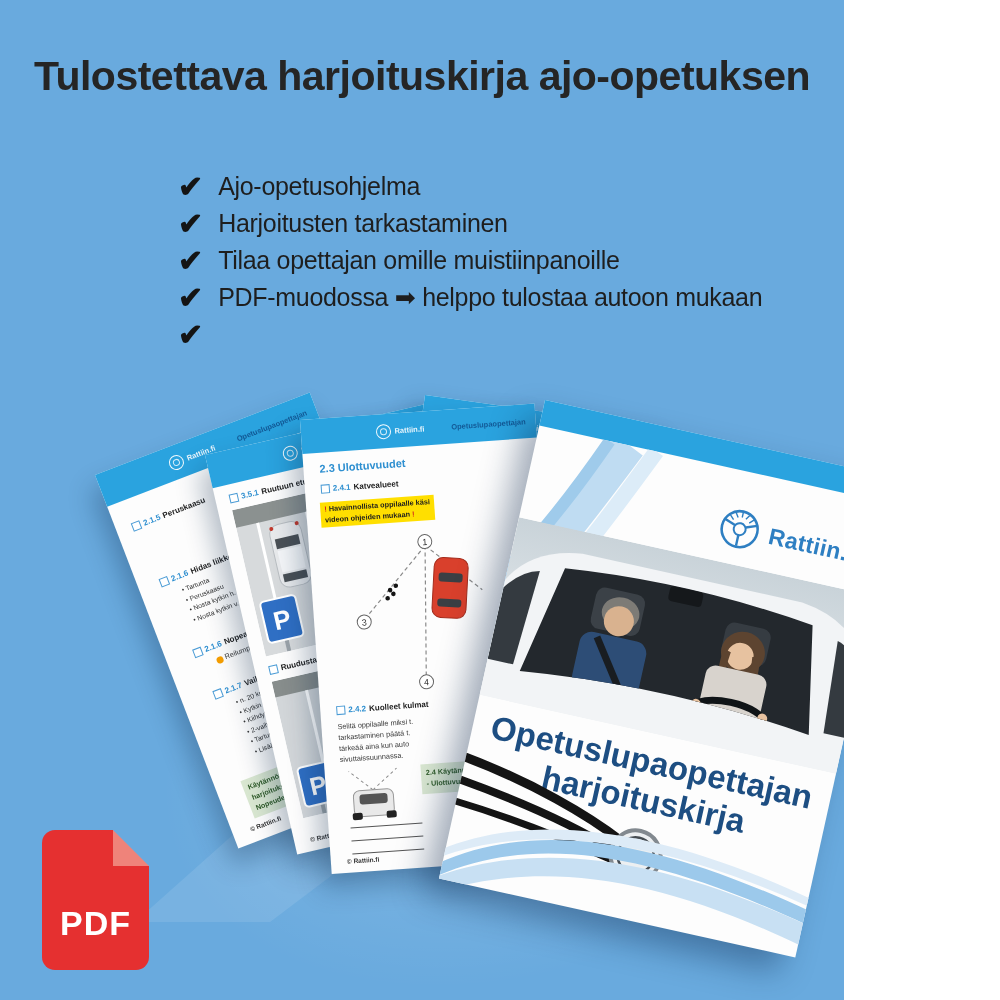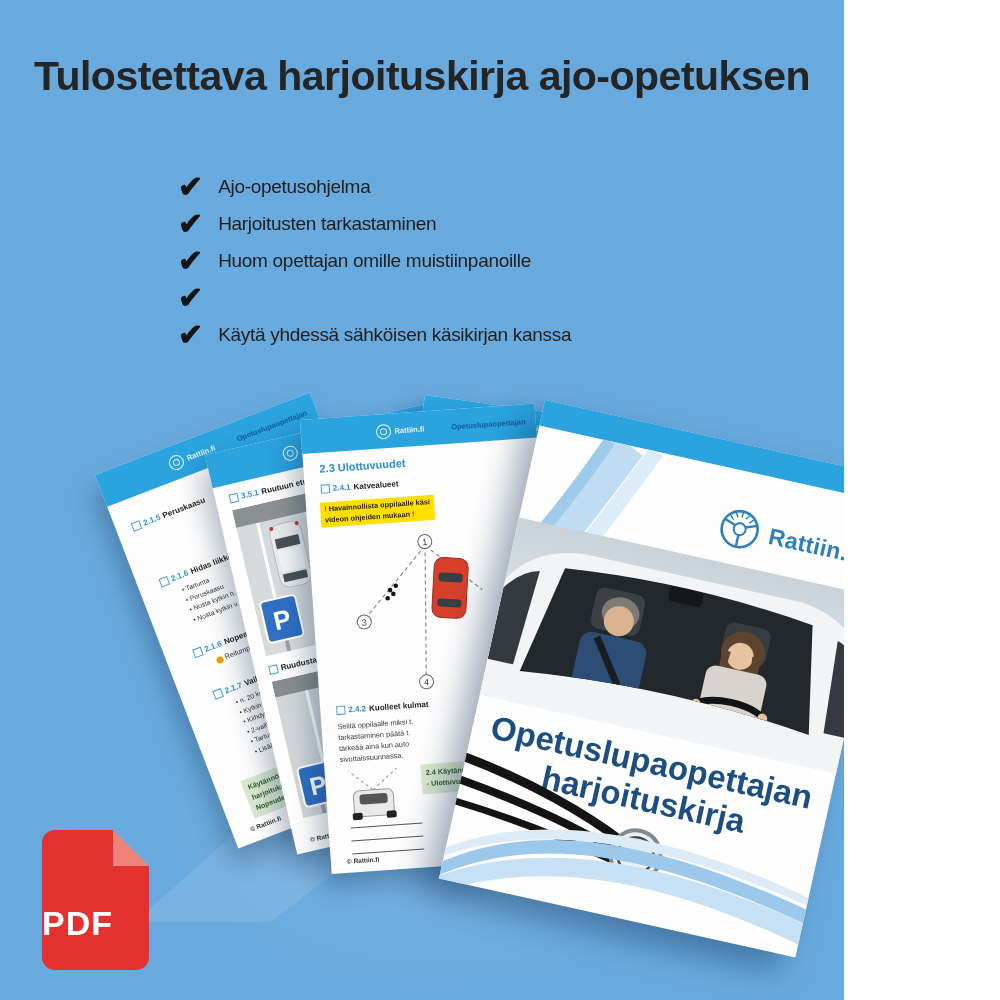--- a/index.html
+++ b/index.html
@@ -11,21 +11,21 @@
             background:radial-gradient(ellipse at center,rgba(255,255,255,.20),rgba(255,255,255,0) 70%);
             transform:rotate(-16deg);}
   
   .headline{position:absolute;top:52px;left:0;width:100%;text-align:center;margin:0;
             font-size:41px;font-weight:bold;color:#252525;line-height:1.2;letter-spacing:-0.5px;}
   .headline span{display:block;}
   
   .checklist{position:absolute;left:178px;top:168px;}
   .check-row{display:flex;align-items:center;gap:15px;height:37px;}
   .check-glyph{font-size:30px;font-weight:bold;color:#141414;line-height:1;}
-  .check-label{font-size:19px;color:#1e1e1e;letter-spacing:-0.3px;white-space:nowrap;}
+  .check-label{font-size:25px;color:#1e1e1e;letter-spacing:-0.3px;white-space:nowrap;}
   
   .fan{position:absolute;inset:0;}
   .sheet{position:absolute;background:#fdfdfd;box-shadow:-10px 14px 26px rgba(8,35,70,.30);}
   .sheet1{left:95px;top:475px;width:230px;height:400px;transform:rotate(-21deg);transform-origin:top left;z-index:1;}
   .sheet2{left:205px;top:455px;width:240px;height:410px;transform:rotate(-13deg);transform-origin:top left;z-index:2;}
   .sheet4{left:425px;top:395px;width:250px;height:440px;transform:rotate(8deg);transform-origin:top left;z-index:3;}
   .sheet3{left:300px;top:420px;width:235px;height:455px;transform:rotate(-4deg);transform-origin:top left;z-index:4;}
   .cover {left:545px;top:400px;width:365px;height:490px;transform:rotate(12.5deg);transform-origin:top left;z-index:5;
           box-shadow:-14px 18px 32px rgba(8,35,70,.38);}
   .band{position:absolute;top:0;left:0;width:100%;height:34px;background:#2aa3df;
@@ -63,21 +63,21 @@
   .cover-brand{font-size:23px;font-weight:bold;color:#2e7fc2;letter-spacing:0.3px;}
   .cover-title{position:absolute;top:312px;left:0;width:100%;text-align:center;
                font-size:33px;font-weight:bold;color:#1d4e82;line-height:1.15;}
   .cover-title span{display:block;}
   .abs{position:absolute;}
   
   .pdf-badge{position:absolute;left:42px;top:830px;width:107px;height:140px;background:#e53030;
              border-radius:13px;z-index:6;}
   .pdf-fold{position:absolute;top:0;right:0;width:0;height:0;
             border-top:36px solid #69aade;border-left:36px solid #ef837a;}
-  .pdf-label{position:absolute;left:0;right:0;top:74px;color:#fff;
+  .pdf-label{position:absolute;left:0;right:0;top:74px;text-align:center;color:#fff;
              font-weight:bold;font-size:34px;letter-spacing:1px;}
 </style>
 </head>
 <body>
 
 <div class="canvas">
 
   <svg class="bg-decor" viewBox="0 0 1000 1000">
     <polygon points="160,1000 620,590 770,660 320,1000" fill="rgba(255,255,255,0.10)"></polygon>
   </svg>
@@ -91,28 +91,28 @@
     <div class="check-row">
       <span class="check-glyph">✔</span>
       <span class="check-label">Ajo-opetusohjelma</span>
     </div>
     <div class="check-row">
       <span class="check-glyph">✔</span>
       <span class="check-label">Harjoitusten tarkastaminen</span>
     </div>
     <div class="check-row">
       <span class="check-glyph">✔</span>
-      <span class="check-label">Huom opettajan omille muistiinpanoille</span>
+      <span class="check-label">Tilaa opettajan omille muistiinpanoille</span>
     </div>
     <div class="check-row">
       <span class="check-glyph">✔</span>
+      <span class="check-label">PDF-muodossa ➡ helppo tulostaa autoon mukaan</span>
     </div>
     <div class="check-row">
       <span class="check-glyph">✔</span>
-      <span class="check-label">Käytä yhdessä sähköisen käsikirjan kanssa</span>
     </div>
   </div>
 
   <div class="fan">
 
     <div class="sheet sheet1">
       <div class="band">
         <div class="band-left">
           <span class="ringlogo"></span>
           <span class="band-brand">Rattiin.fi</span>

